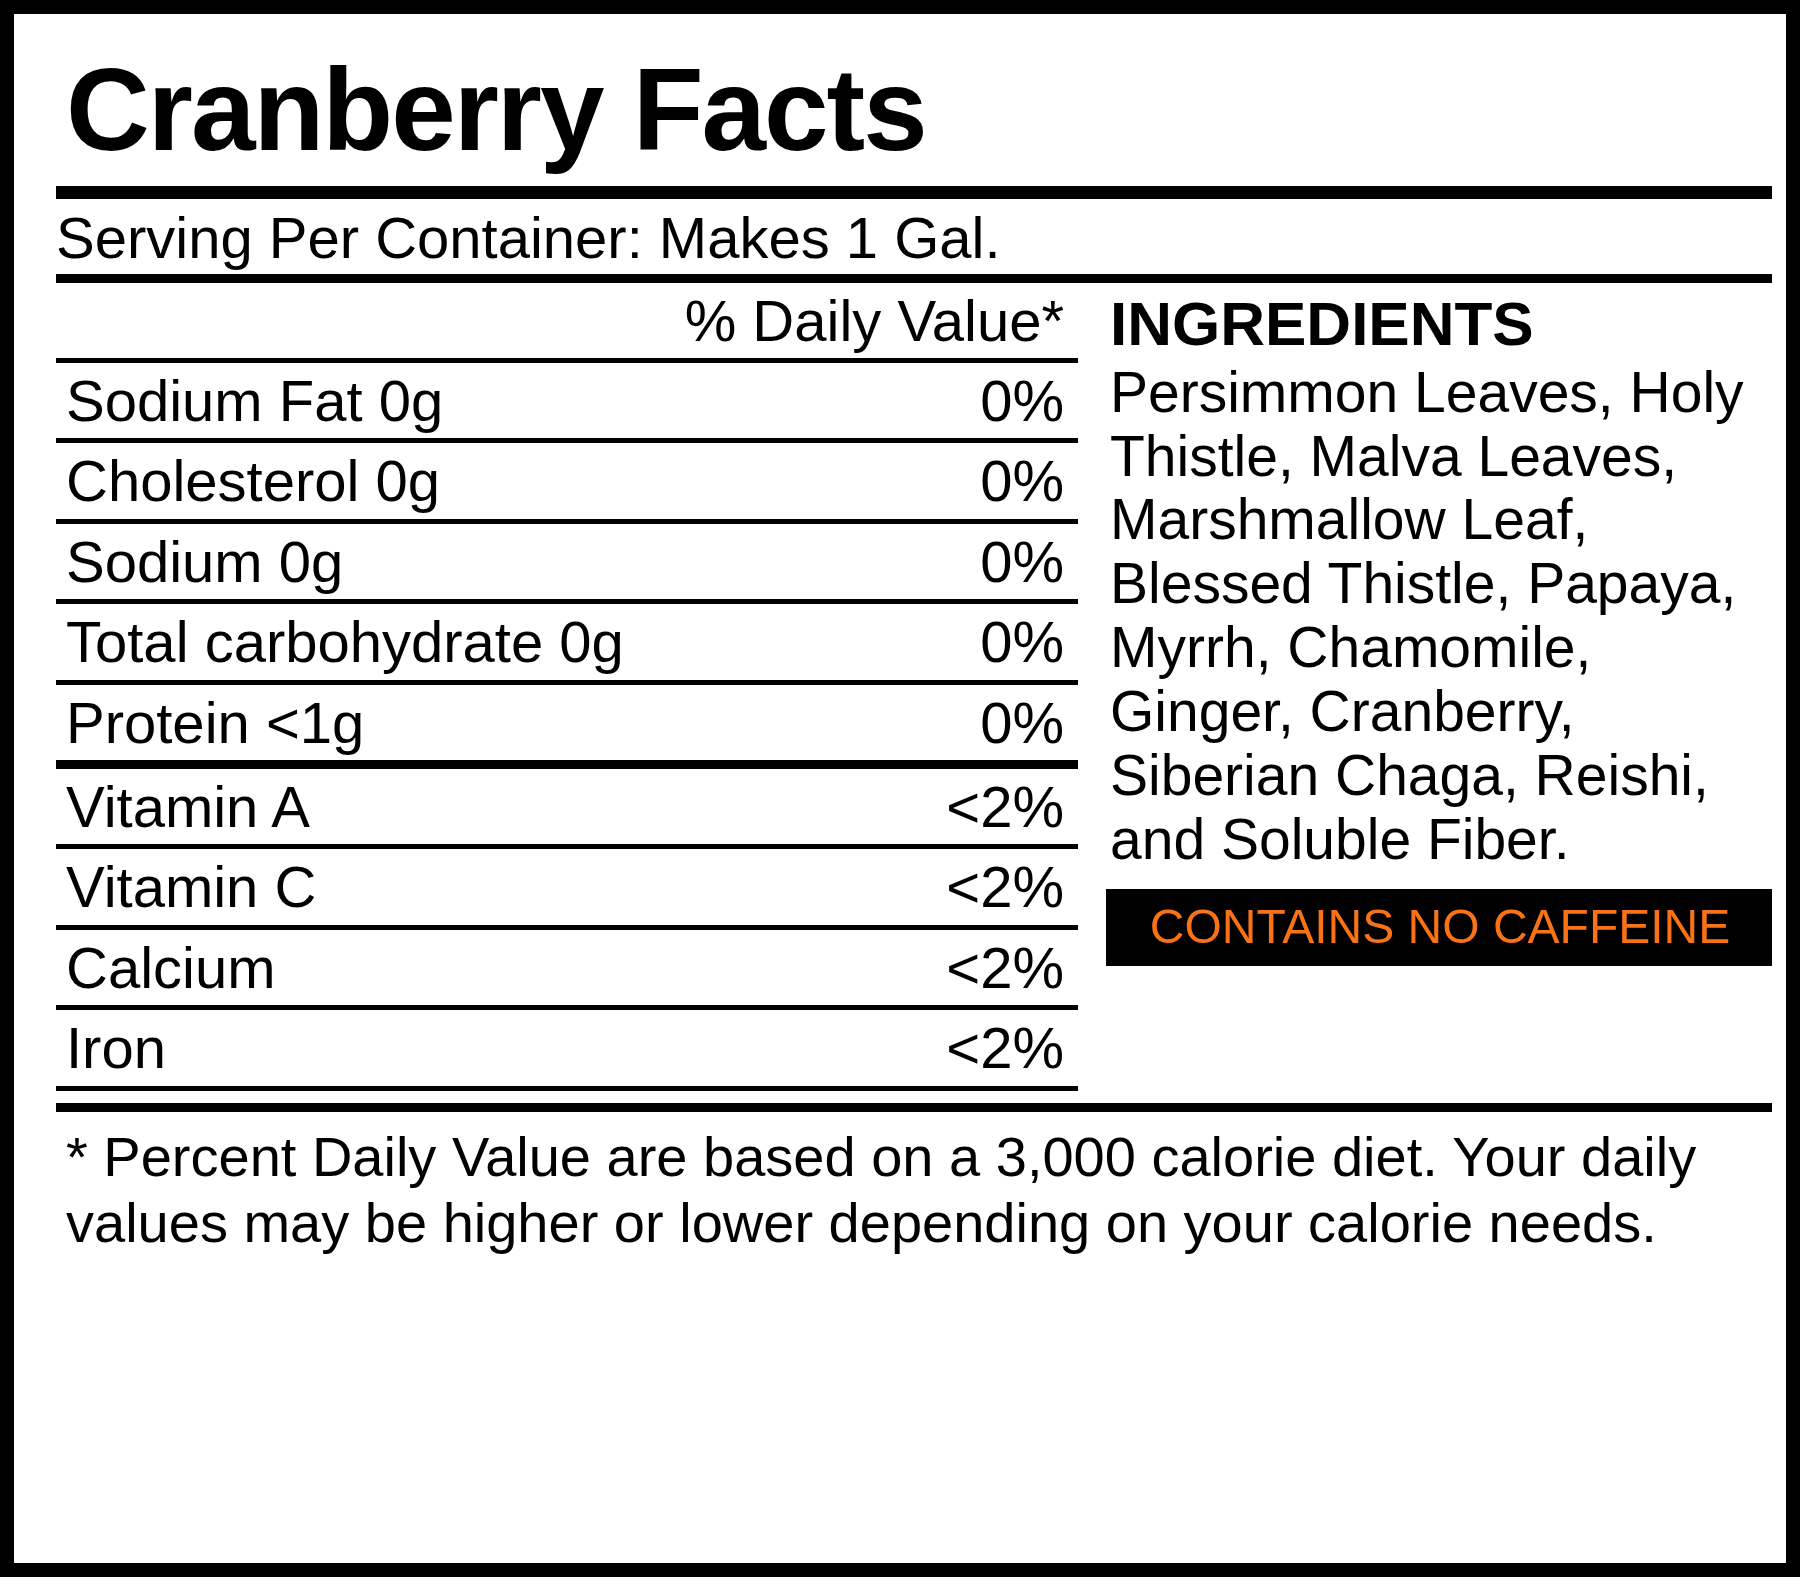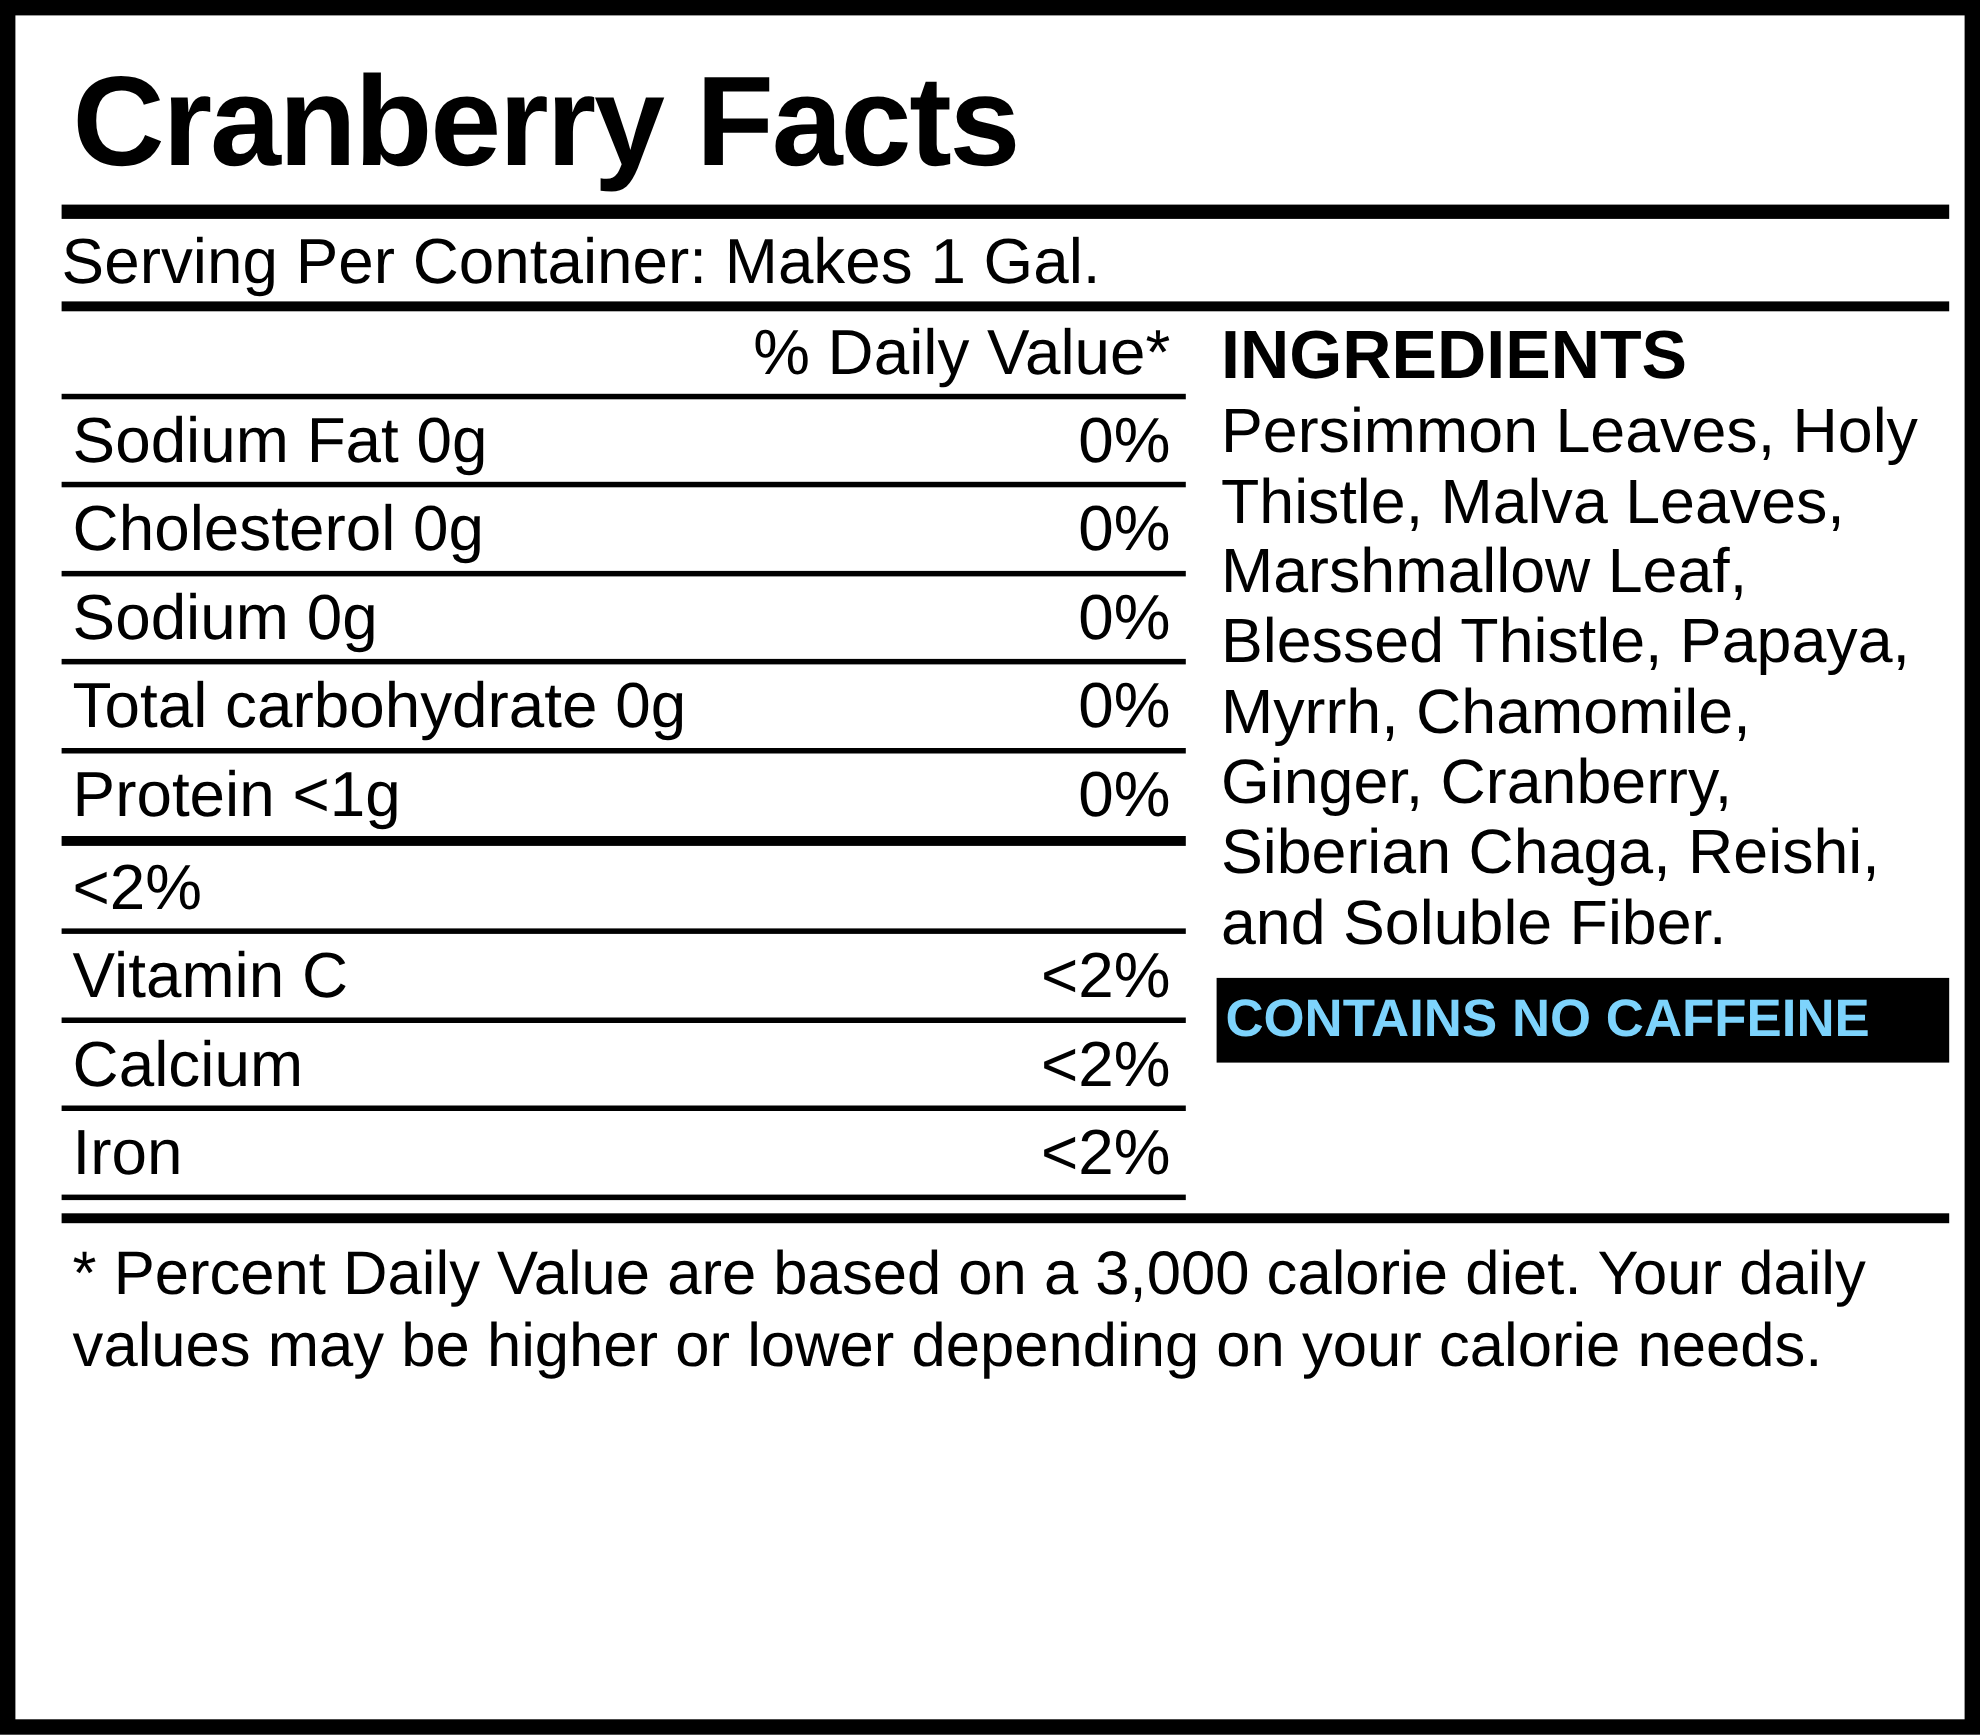--- a/index.html
+++ b/index.html
@@ -134,27 +134,27 @@
     padding: 6px 0 6px 4px;
     white-space: nowrap;
   }
   .ing-body {
     font-size: 57px;
     line-height: 1.12;
     padding: 0 0 0 4px;
   }
   .caffeine {
     background: #000000;
-    color: #7dd3fc;
+    color: #f97316;
     font-size: 48px;
-    font-weight: bold;
+    font-weight: normal;
     letter-spacing: 0px;
     padding: 10px 6px 12px 8px;
     margin-top: 18px;
-    text-align: left;
+    text-align: center;
     white-space: nowrap;
   }
 
   
   .footnote-rule {
     height: 9px;
     background: #000000;
     margin-top: 12px;
   }
   .footnote {
@@ -211,20 +211,21 @@
         </div>
         <div class="divider"></div>
 
         <div class="nrow">
           <span>Protein &lt;1g</span>
           <span class="val">0%</span>
         </div>
         <div class="divider bold"></div>
 
         <div class="nrow">
+          <span>Vitamin A</span>
           <span class="val">&lt;2%</span>
         </div>
         <div class="divider"></div>
 
         <div class="nrow">
           <span>Vitamin C</span>
           <span class="val">&lt;2%</span>
         </div>
         <div class="divider"></div>
 

